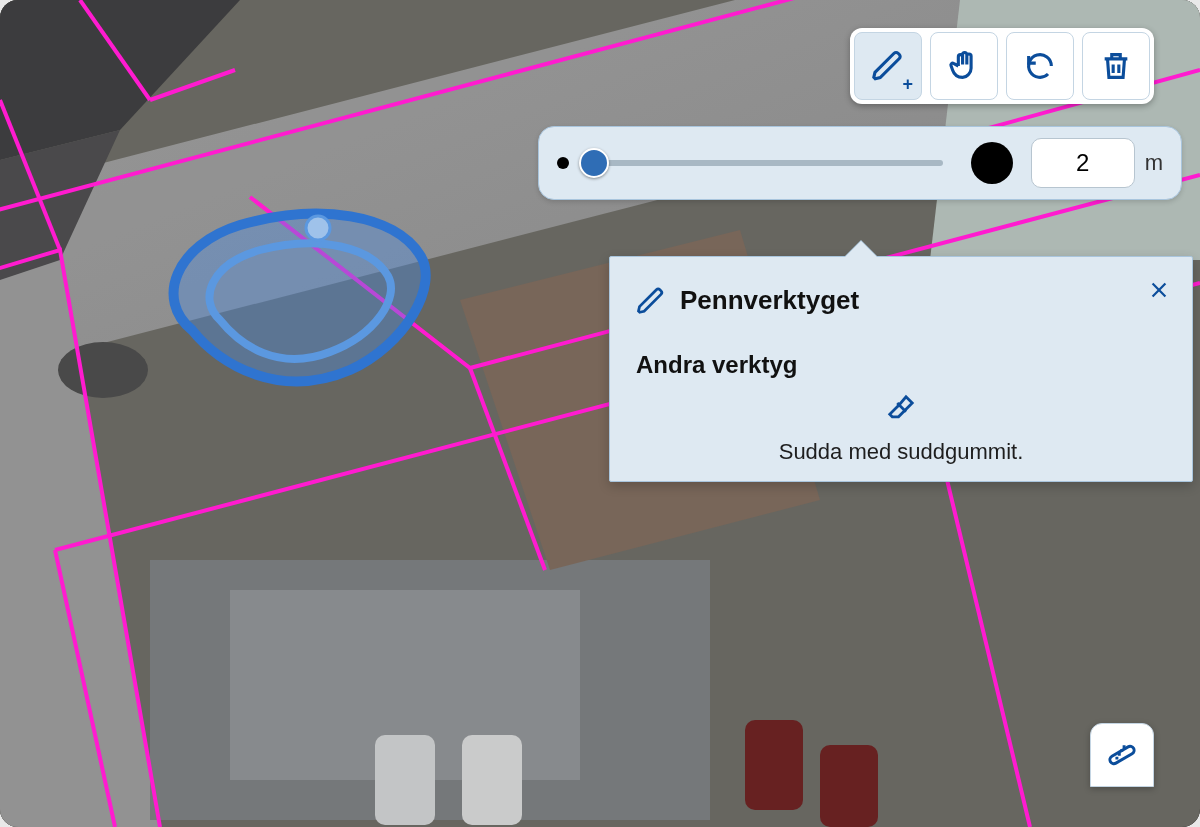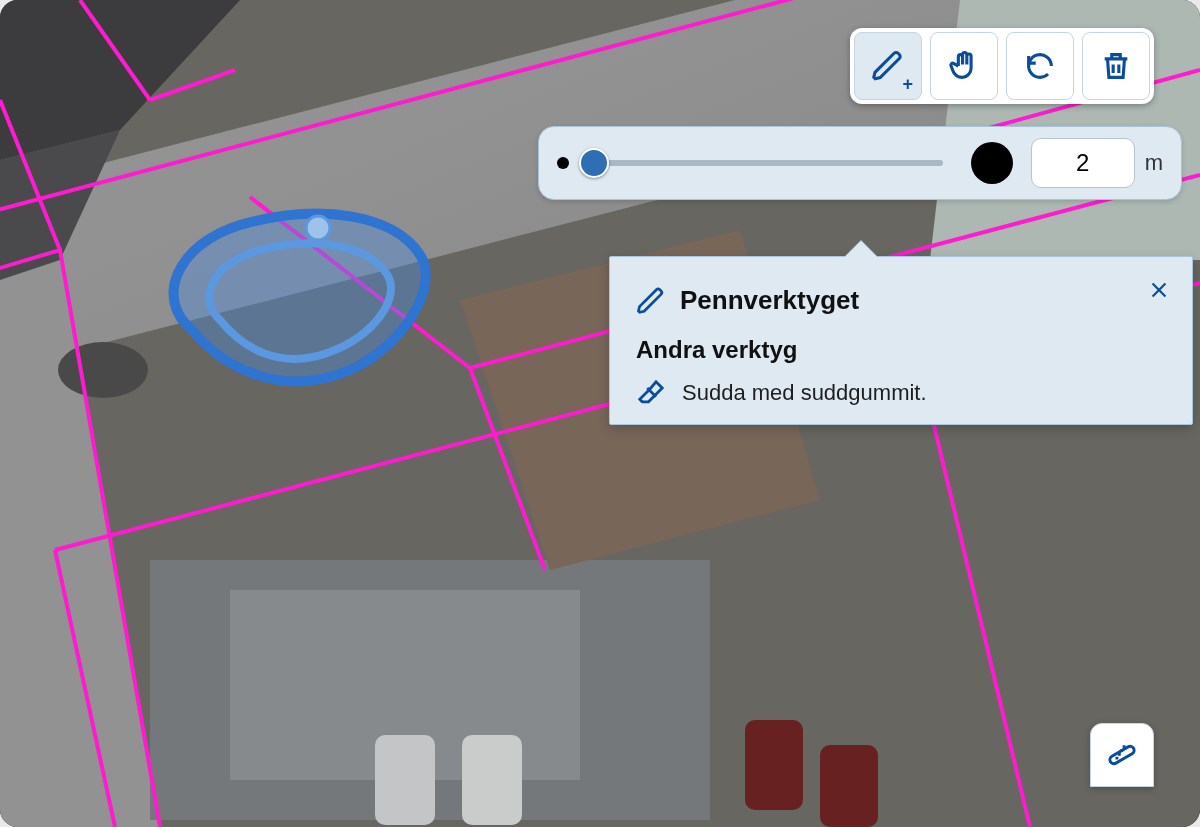--- a/index.html
+++ b/index.html
@@ -96,22 +96,22 @@
     position:absolute;top:18px;right:18px;
     width:30px;height:30px;cursor:pointer;
     display:flex;align-items:center;justify-content:center;color:var(--blue);
   }
   .popover h2{
     display:flex;align-items:center;gap:14px;
     font-size:26px;font-weight:bold;margin:4px 0 18px;color:#111;
   }
   .popover h2 svg{width:30px;height:30px;stroke:var(--blue);fill:none;stroke-width:2.2;}
   .popover p{font-size:22px;line-height:1.42;margin:0 0 20px;color:#1e1e1e;}
-  .popover h3{font-size:24px;font-weight:bold;margin:20px 0 14px;color:#111;}
-  .other-tool{display:flex;align-items:center;gap:16px;font-size:22px;color:#1e1e1e;}
+  .popover h3{font-size:24px;font-weight:bold;margin:35px 0 14px;color:#111;}
+  .other-tool{display:flex;align-items:center;gap:16px;font-size:22px;color:#1e1e1e;flex-direction:column;}
   .other-tool svg{width:30px;height:30px;stroke:var(--blue);fill:none;stroke-width:2.2;}
   .measure-btn{
     position:absolute;right:46px;bottom:40px;
     width:62px;height:62px;
     background:#fff;border-radius:12px 12px 0 0;
     display:flex;align-items:center;justify-content:center;
     box-shadow:0 2px 6px rgba(0,0,0,.25);
     cursor:pointer;border:1px solid #c4d5e3;
   }
   .measure-btn svg{width:32px;height:32px;stroke:var(--blue);fill:none;stroke-width:2.2;}

